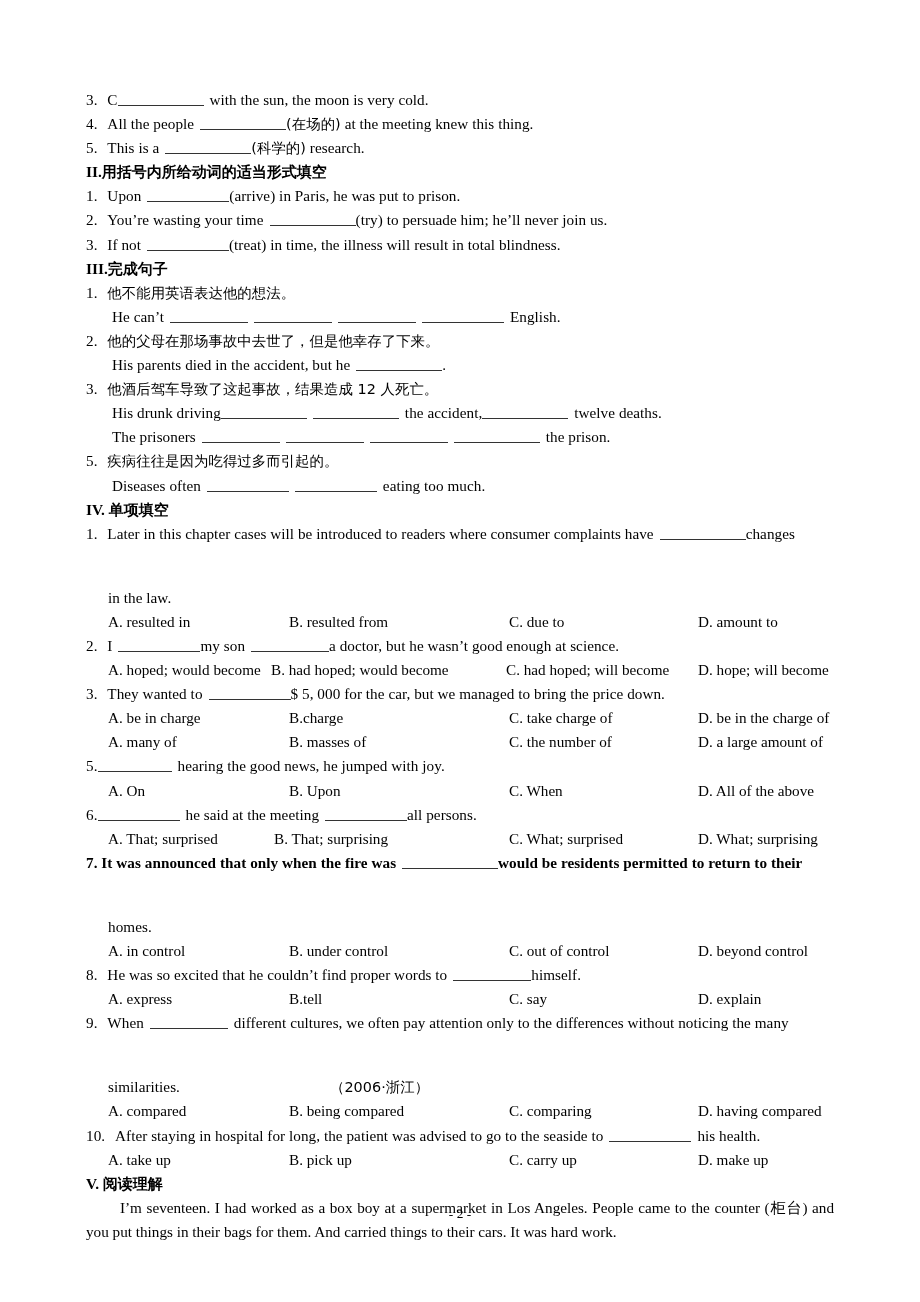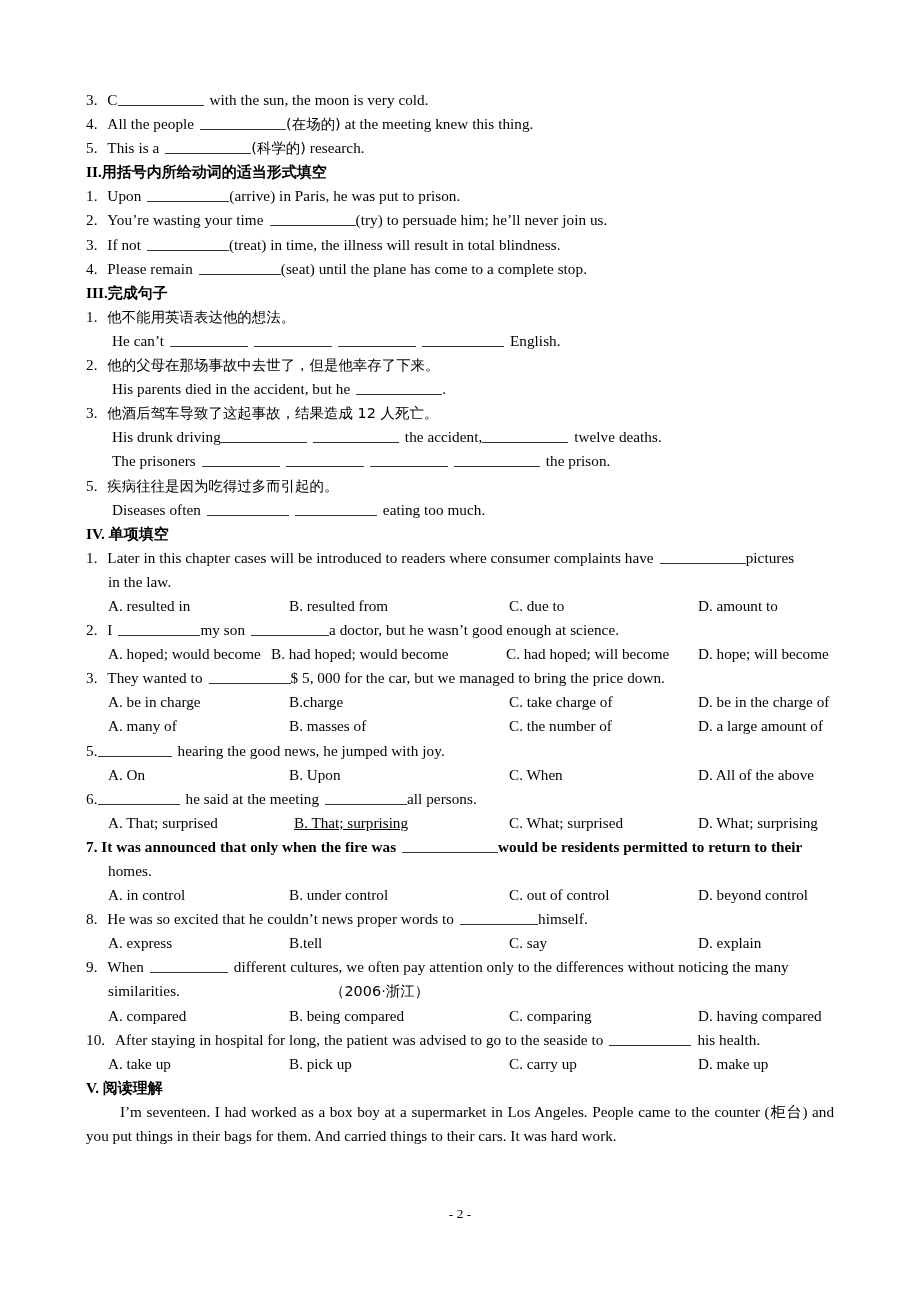--- a/index.html
+++ b/index.html
@@ -40,20 +40,21 @@
   }
   .heading .cn {
     font-weight: bold;
     font-size: 15px;
   }
   .sub {
     padding-left: 26px;
   }
   .sub2 {
     padding-left: 22px;
+    margin-top: 40px;
   }
   
   .bl {
     display: inline-block;
     border-bottom: 1.1px solid #333;
     vertical-align: baseline;
     height: 0.95em;
     margin-bottom: -1px;
   }
   .w74  { width: 74px; }
@@ -72,21 +73,21 @@
   }
   .opts > span { position: absolute; top: 0; }
   .oa { left: 22px; }
   .ob { left: 203px; }
   .oc { left: 423px; }
   .od { left: 612px; }
   
   .opts.q2 .ob { left: 185px; }
   .opts.q2 .oc { left: 420px; }
   .opts.q2 .od { left: 612px; }
-  .opts.q6 .ob { left: 208px; text-decoration: underline; }
+  .opts.q6 .ob { left: 188px; }
   .justified {
     text-align: justify;
     text-justify: inter-word;
     white-space: normal;
   }
   .reading-p {
     font-size: 15.2px;
     line-height: 24.4px;
     text-align: justify;
   }
@@ -129,24 +130,20 @@
     <span class="sp"></span><span>Upon</span><span class="sp"></span><span class="bl w82"></span><span>(arrive)</span> <span>in Paris, he was put to prison.</span>
   </div>
   <div class="line">
     <span>2.</span>
     <span class="sp"></span><span>You’re wasting your time</span><span class="sp"></span><span class="bl w86"></span><span>(try)</span> <span>to persuade him; he’ll never join us.</span>
   </div>
   <div class="line">
     <span>3.</span>
     <span class="sp"></span><span>If not</span><span class="sp"></span><span class="bl w82"></span><span>(treat)</span> <span>in time, the illness will result in total blindness.</span>
   </div>
-  <div class="line">
-    <span>4.</span>
-    <span class="sp"></span><span>Please remain</span><span class="sp"></span><span class="bl w82"></span><span>(seat)</span> <span>until the plane has come to a complete stop.</span>
-  </div>
 
   <div class="heading"><span>III.</span><span class="cn">完成句子</span></div>
 
   <div class="line">
     <span>1.</span>
     <span class="sp"></span><span class="cn">他不能用英语表达他的想法。</span>
   </div>
   <div class="line sub">
     <span>He can’t</span><span class="sp"></span><span class="bl w78"></span><span class="sp"></span><span class="bl w78"></span><span class="sp"></span><span class="bl w78"></span><span class="sp"></span><span class="bl w82"></span><span class="sp"></span><span>English.</span>
   </div>
@@ -176,21 +173,21 @@
     <span class="sp"></span><span class="cn">疾病往往是因为吃得过多而引起的。</span>
   </div>
   <div class="line sub">
     <span>Diseases often</span><span class="sp"></span><span class="bl w82"></span><span class="sp"></span><span class="bl w82"></span><span class="sp"></span><span>eating too much.</span>
   </div>
 
   <div class="heading"><span>IV.</span>&nbsp;<span class="cn">单项填空</span></div>
 
   <div class="line">
     <span>1.</span>
-    <span class="sp"></span><span>Later in this chapter cases will be introduced to readers where consumer complaints have</span><span class="sp"></span><span class="bl w86"></span><span>pictures</span>
+    <span class="sp"></span><span>Later in this chapter cases will be introduced to readers where consumer complaints have</span><span class="sp"></span><span class="bl w86"></span><span>changes</span>
   </div>
   <div class="line sub2"><span>in the law.</span></div>
   <div class="opts">
     <span class="oa">A. resulted in</span>
     <span class="ob">B. resulted from</span>
     <span class="oc">C. due to</span>
     <span class="od">D. amount to</span>
   </div>
 
   <div class="line">
@@ -249,21 +246,21 @@
   <div class="line sub2"><span>homes.</span></div>
   <div class="opts">
     <span class="oa">A. in control</span>
     <span class="ob">B. under control</span>
     <span class="oc">C. out of control</span>
     <span class="od">D. beyond control</span>
   </div>
 
   <div class="line">
     <span>8.</span>
-    <span class="sp"></span><span>He was so excited that he couldn’t news proper words to</span><span class="sp"></span><span class="bl w78"></span><span>himself.</span>
+    <span class="sp"></span><span>He was so excited that he couldn’t find proper words to</span><span class="sp"></span><span class="bl w78"></span><span>himself.</span>
   </div>
   <div class="opts">
     <span class="oa">A. express</span>
     <span class="ob">B.tell</span>
     <span class="oc">C. say</span>
     <span class="od">D. explain</span>
   </div>
 
   <div class="line">
     <span>9.</span>

